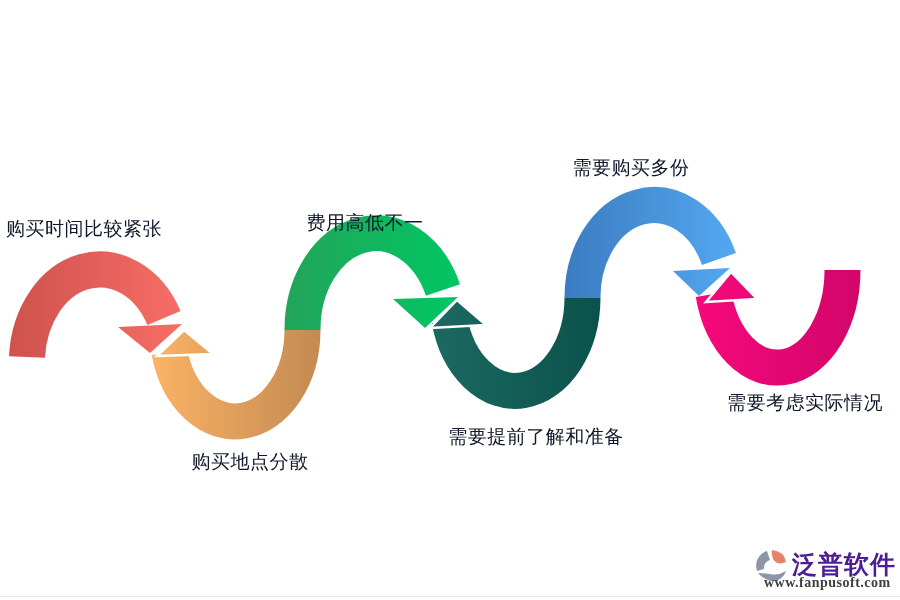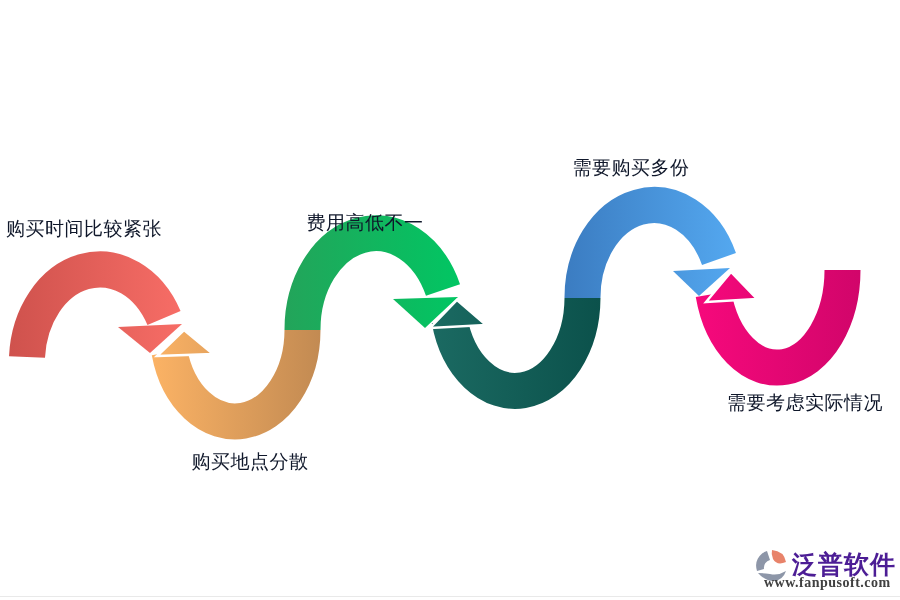--- a/index.html
+++ b/index.html
@@ -80,20 +80,21 @@
 
     <g>
       <path class="ribbon" stroke="url(#grad5)" d="M 713.5 294 A 65.5 97.5 0 0 0 842.5 270"></path>
       <path class="tri-sep" fill="url(#grad5)" d="M 706 302 L 757 299 L 731 272 Z"></path>
     </g>
   </svg>
 
   <div class="step-label" style="left:6px;top:218px;">购买时间比较紧张</div>
   <div class="step-label c" style="left:150px;top:451px;width:200px;">购买地点分散</div>
   <div class="step-label c" style="left:265px;top:185px;width:200px;margin-top:27px;">费用高低不一</div>
+  <div class="step-label c" style="left:416px;top:426px;width:240px;">需要提前了解和准备</div>
   <div class="step-label c" style="left:531px;top:157px;width:200px;">需要购买多份</div>
   <div class="step-label c" style="left:705px;top:392px;width:200px;">需要考虑实际情况</div>
 
   <div id="watermark">
     <svg id="wm-logo" width="38" height="38" viewBox="0 0 38 38">
       <path fill="#8d96a8" d="M 5 24 A 15.5 15.5 0 0 1 15 4 L 18 13 A 8 8 0 0 0 12 22 Z"></path>
       <path fill="#e8836a" d="M 20 3 Q 32 4 34 15 Q 25 19 21 12 Q 19 7 20 3 Z"></path>
       <path fill="#8d96a8" d="M 6 26 Q 13 34 22 34 Q 31 33 34 24 Q 26 29 18 27 Q 11 26 6 26 Z"></path>
     </svg>
     <span id="wm-brand">泛普软件</span>

